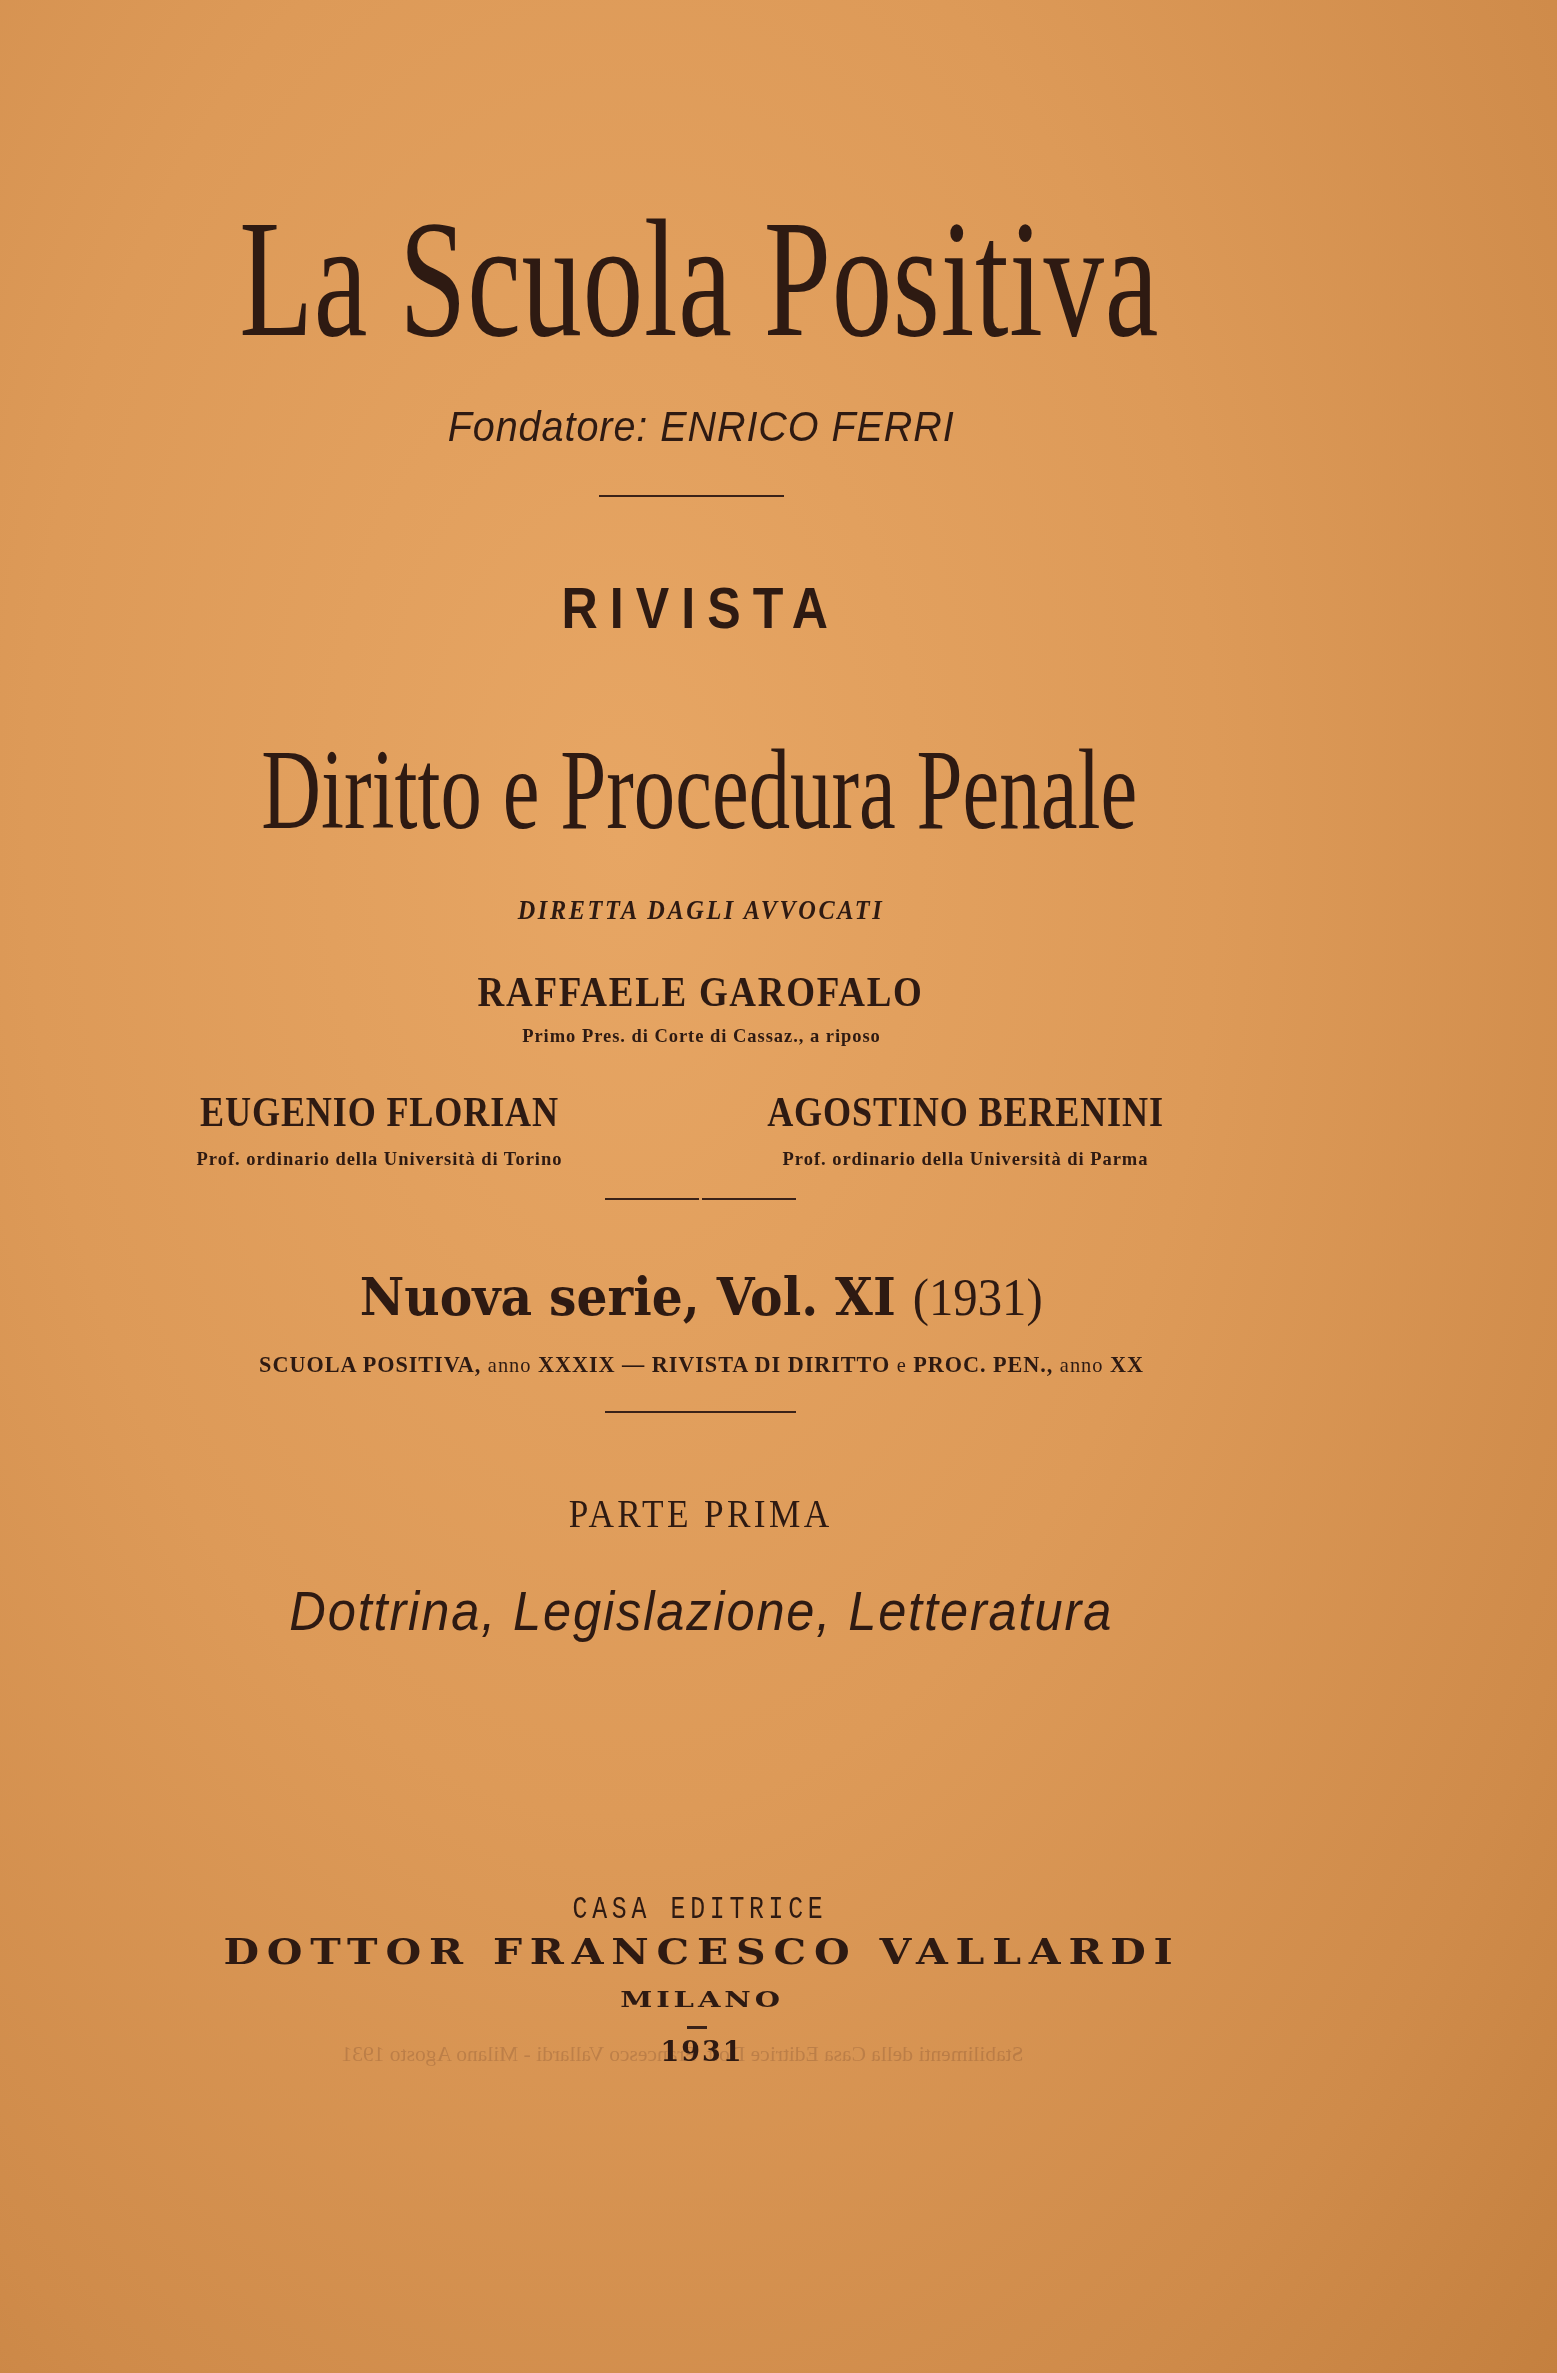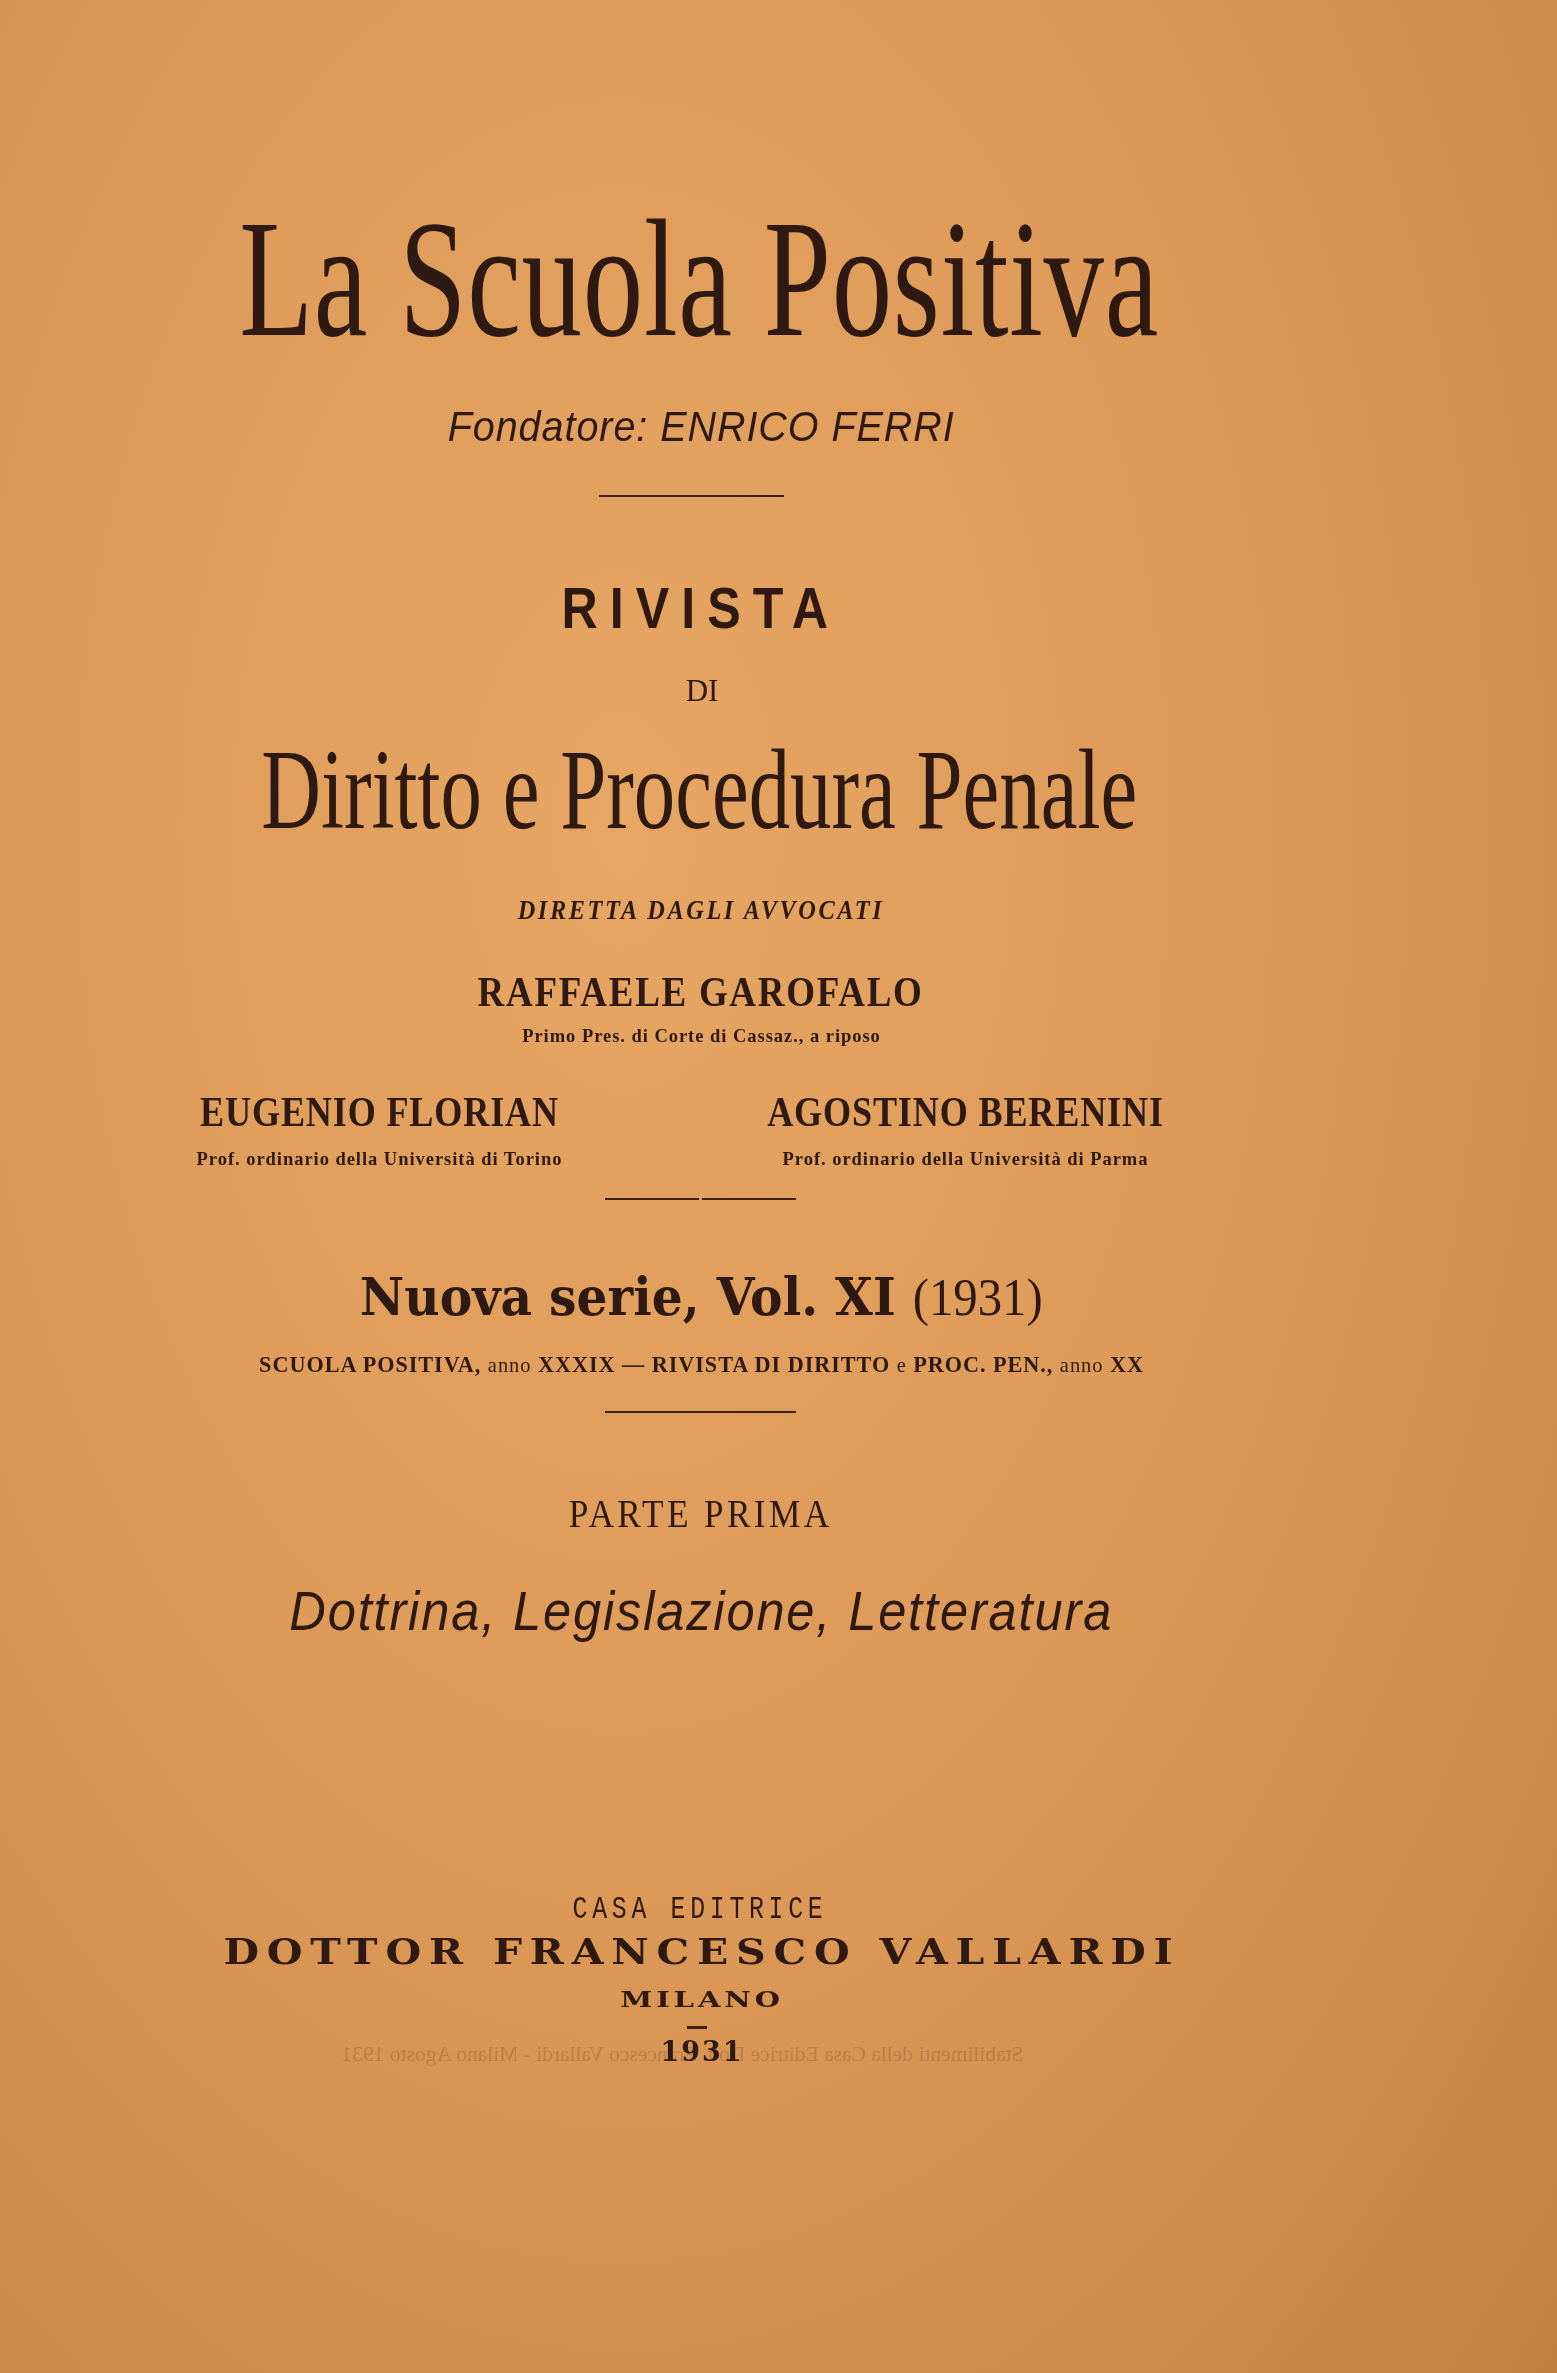--- a/index.html
+++ b/index.html
@@ -223,21 +223,20 @@
 <div class="page">
 
   <div id="main-title" class="line condensed-serif">La Scuola Positiva</div>
 
   <div id="founder" class="line">Fondatore: ENRICO FERRI</div>
 
   <div class="rule" style="left:599px; top:495px; width:185px;"></div>
 
   <div id="rivista" class="line">RIVISTA</div>
 
-  <div id="di" class="line condensed-serif">DI</div>
 
   <div id="subtitle" class="line condensed-serif">Diritto e Procedura Penale</div>
 
   <div id="directed-by" class="line condensed-serif">DIRETTA DAGLI AVVOCATI</div>
 
   <div id="director-main-name" class="line condensed-serif">RAFFAELE GAROFALO</div>
   <div id="director-main-title" class="line condensed-serif">Primo Pres. di Corte di Cassaz., a riposo</div>
 
   <div id="director-left" class="col condensed-serif">
     <div class="dir-name">EUGENIO FLORIAN</div>

